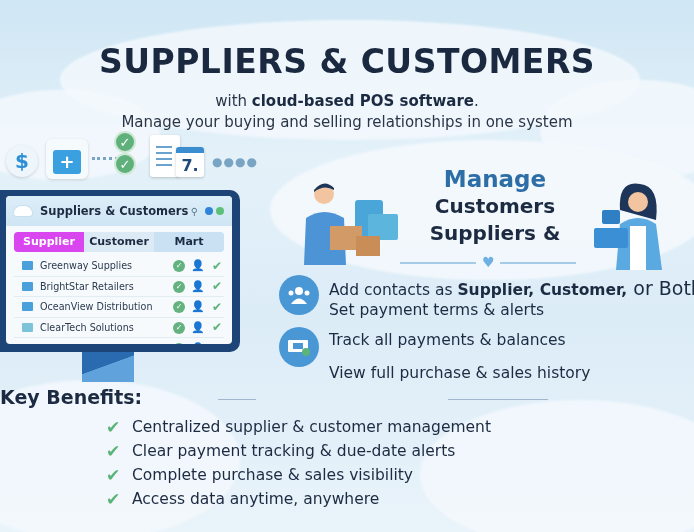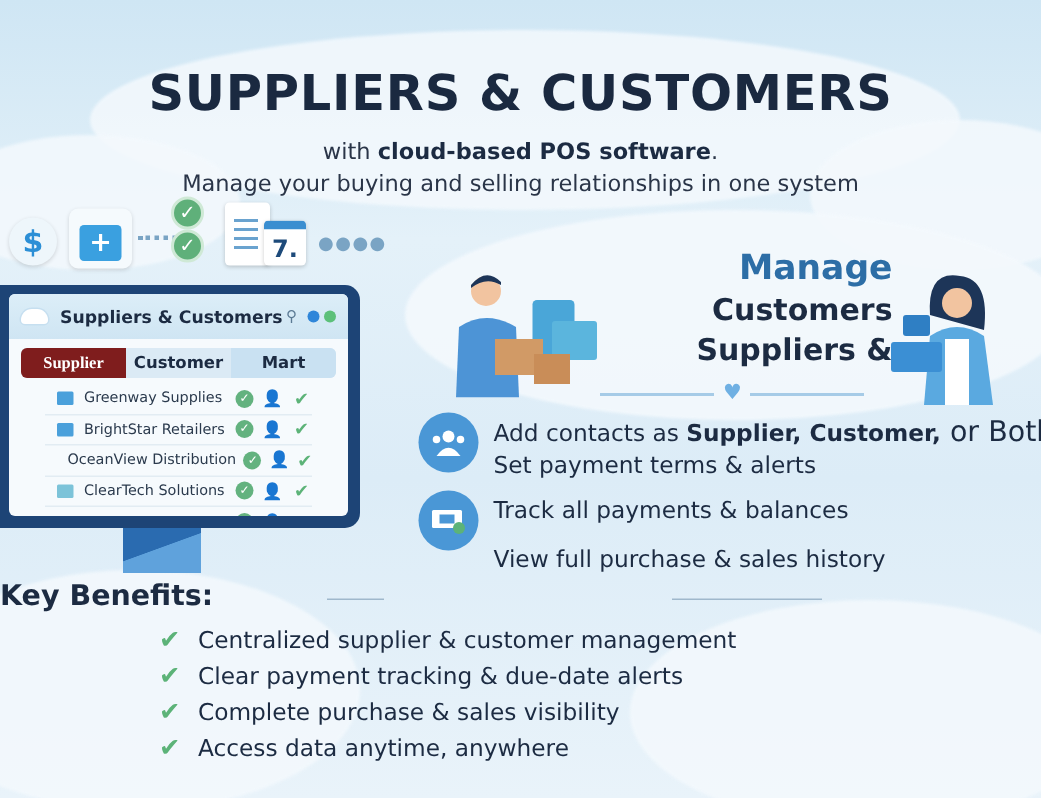--- a/index.html
+++ b/index.html
@@ -42,35 +42,35 @@
     background: #1d4476; border-radius: 0 10px 10px 0; padding: 6px 8px 8px 6px;
   }
   .screen { background: #f6fafd; width: 100%; height: 100%; border-radius: 4px; overflow: hidden; }
   .scr-head { height: 30px; background: linear-gradient(180deg,#dceef8,#cfe5f3); display: flex; align-items: center; padding: 0 8px; }
   .scr-cloud { width: 18px; height: 10px; background: #fff; border-radius: 8px 8px 3px 3px; margin-right: 8px; box-shadow: 0 0 0 1px #c6dff0; }
   .scr-title { font-size: 11.5px; font-weight: bold; color: #1c2b42; flex: 1; }
   .scr-search { font-size: 10px; color: #5b7a94; margin-right: 4px; }
   .dot { width: 8px; height: 8px; border-radius: 50%; margin-left: 3px; }
   .tabs { display: flex; margin: 6px 8px 4px 8px; height: 20px; border-radius: 4px; overflow: hidden; background: #dbeaf5; }
   .tab { flex: 1; font-size: 11px; font-weight: bold; text-align: center; line-height: 20px; color: #1c2b42; }
-  .tab.active { background: #7f1d1d; color: #fff; font-family: Liberation Serif, serif; }
+  .tab.active { background: #d946ef; color: #fff; }
   .tab.both { background: #c9e1f2; }
-  .rows { margin: 0 24px; }
+  .rows { margin: 0 8px; }
   .row { display: flex; align-items: center; height: 20.5px; border-bottom: 1px solid #e2ecf3; font-size: 9.6px; color: #2b3a4d; }
   .row-icon { width: 11px; height: 9px; background: #4aa0db; border-radius: 1px; margin: 0 7px 0 8px; }
   .row-name { flex: 1; white-space: nowrap; }
   .ri { width: 14px; text-align: center; margin-left: 5px; font-size: 10px; }
   .ok { width: 12px; height: 12px; border-radius: 50%; background: #63b27f; color: #fff; font-size: 8px; line-height: 12px; text-align: center; }
   .person { color: #3a97d8; font-size: 11px; }
   .tick { color: #5cb378; font-weight: bold; font-size: 12px; }
 
   .stand { position: absolute; left: 82px; top: 352px; width: 52px; height: 30px; background: linear-gradient(160deg,#2a6bb0 45%,#5fa2dc 46%); }
 
   
-  .mgr-title { position: absolute; left: 395px; width: 200px; top: 165px; text-align: right; }
+  .mgr-title { position: absolute; left: 395px; width: 200px; top: 165px; text-align: center; }
   .mgr-title .l1 { font-size: 23px; font-weight: bold; color: #2d6ea6; line-height: 28px; }
   .mgr-title .l2 { font-size: 20px; font-weight: bold; color: #1c2b42; line-height: 27px; }
   .heart { position: absolute; left: 482px; top: 254px; color: #6fb0e3; font-size: 14px; }
   .hline { position: absolute; top: 262px; height: 2px; background: #a6cbe7; }
   .person-fig { position: absolute; }
   .man { left: 300px; top: 180px; width: 110px; height: 85px; }
   .woman { left: 590px; top: 180px; width: 90px; height: 90px; }
 
   .feat-icon { position: absolute; width: 40px; height: 40px; border-radius: 50%; background: #4a97d6; display: flex; align-items: center; justify-content: center; color: #fff; }
   .feat-line { position: absolute; left: 329px; font-size: 15.5px; color: #1c2b42; white-space: nowrap; }

